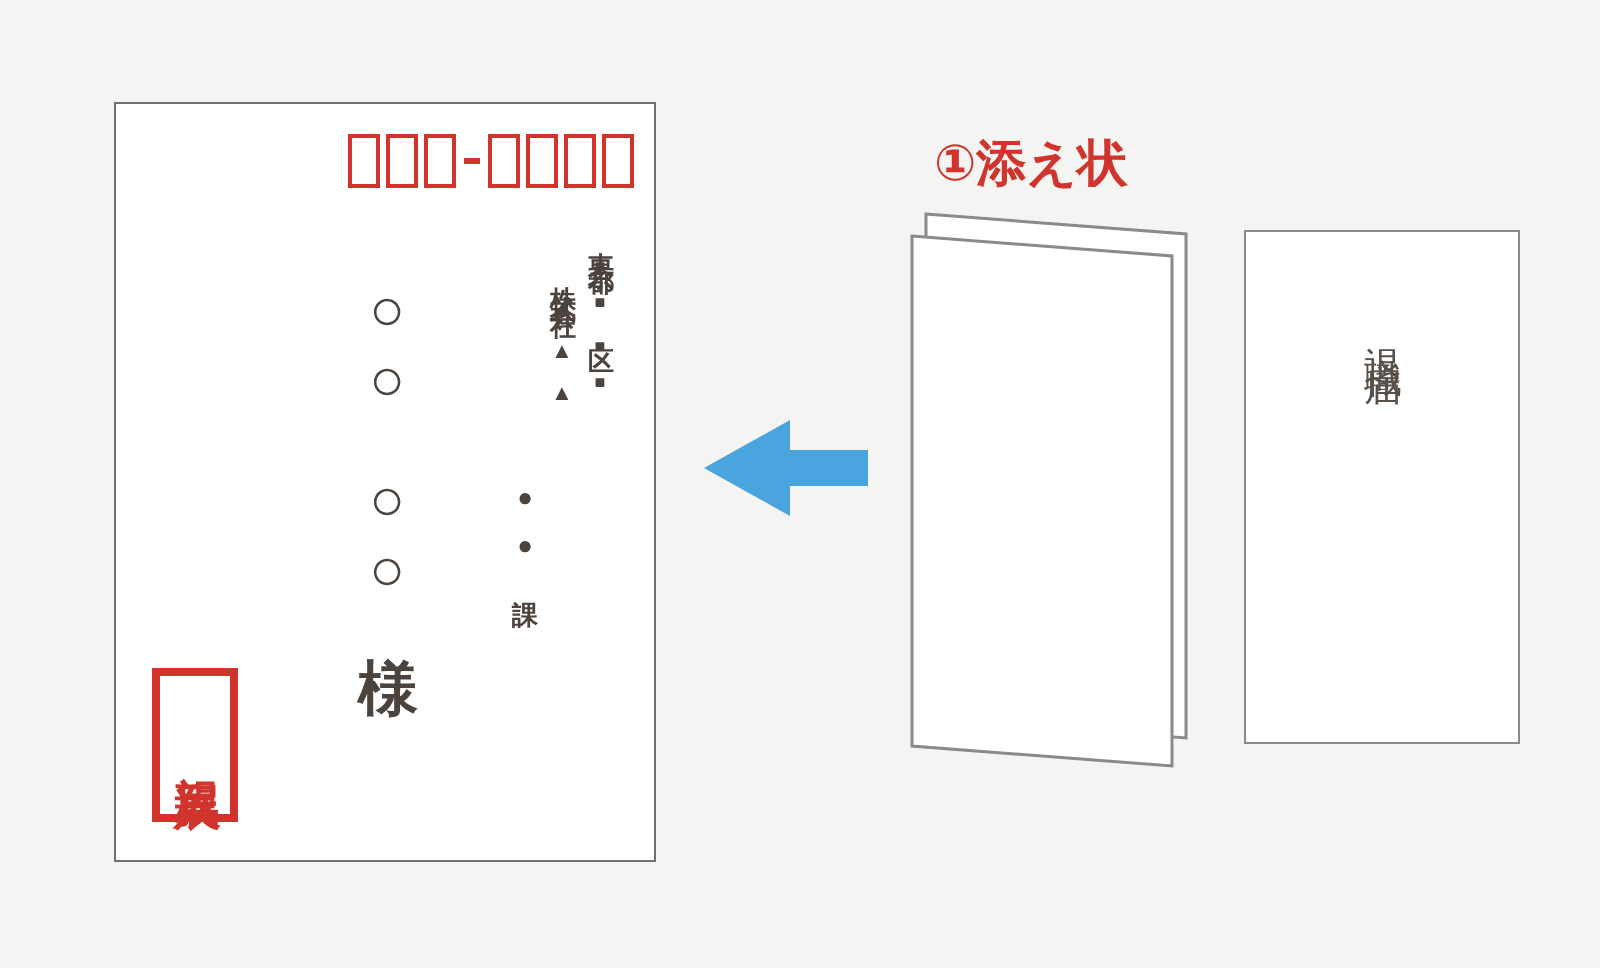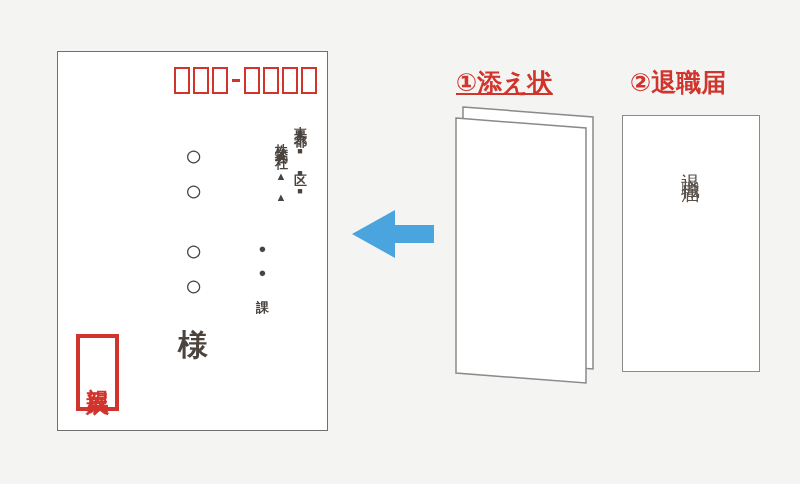--- a/index.html
+++ b/index.html
@@ -44,21 +44,21 @@
   }
   .stamp-text{
     writing-mode:vertical-rl;text-orientation:upright;line-height:1;
     font-size:24px;font-weight:bold;color:var(--red);letter-spacing:4px;
   }
   
   .step-label{
     position:absolute;font-size:25px;font-weight:bold;color:var(--red);
     white-space:nowrap;line-height:1;
   }
-  .step1{left:456px;top:70px;text-decoration:underline;}
+  .step1{left:467px;top:70px;}
   .step2{left:630px;top:70px;}
   .folded-svg{position:absolute;left:450px;top:100px;}
   .paper2{
     position:absolute;left:622px;top:115px;width:138px;height:257px;
     background:#fff;border:1.5px solid var(--paper-border);box-sizing:border-box;
   }
   .paper2-title{
     position:absolute;left:50%;transform:translateX(-50%);top:42px;
     writing-mode:vertical-rl;text-orientation:upright;line-height:1;
     font-size:19px;letter-spacing:6px;color:#57504a;
@@ -102,21 +102,20 @@
     <div class="stamp">
       <span class="stamp-text">親展</span>
     </div>
   </div>
 
   <svg class="arrow-svg" width="82" height="48" viewBox="0 0 82 48">
     <polygon points="0,24 43,0 43,15 82,15 82,33 43,33 43,48" fill="var(--blue)"></polygon>
   </svg>
 
   <div class="step-label step1">①添え状</div>
-  <div class="step-label step2">②退職届</div>
 
   <svg class="folded-svg" width="150" height="290" viewBox="0 0 150 290">
     <polygon points="13,7 143,17 143,269 13,259" fill="#ffffff" stroke="var(--paper-border)" stroke-width="1.5"></polygon>
     <polygon points="6,18 136,28 136,283 6,273" fill="#ffffff" stroke="var(--paper-border)" stroke-width="1.5"></polygon>
   </svg>
 
   <div class="paper2">
     <div class="paper2-title">退職届</div>
   </div>
 

